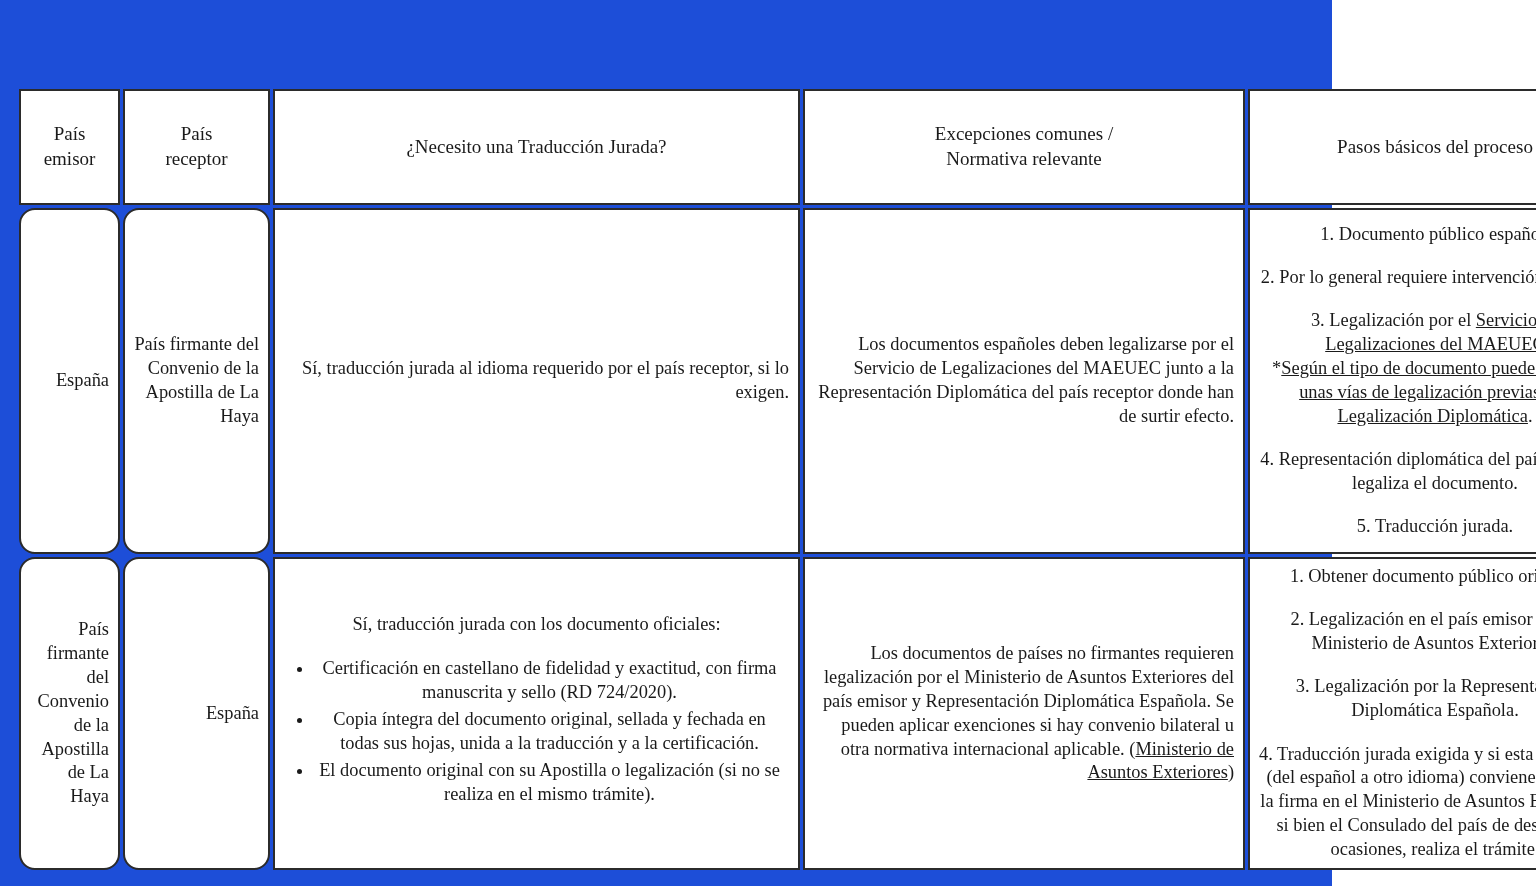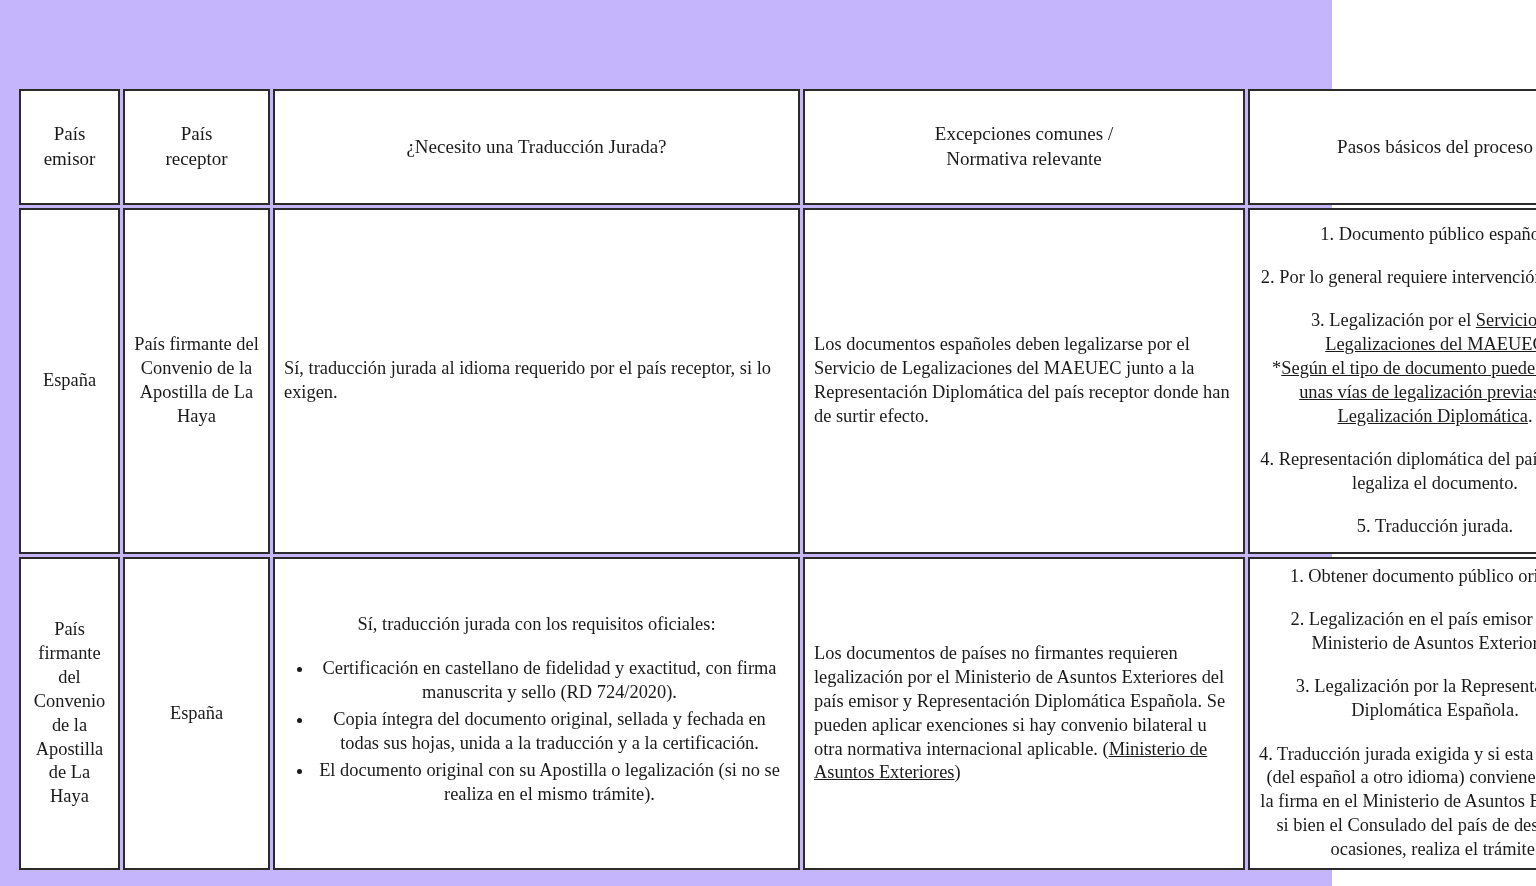--- a/index.html
+++ b/index.html
@@ -13,21 +13,21 @@
     height: 886px;
     font-family: "Liberation Serif", "DejaVu Serif", serif;
     color: #1a1a1a;
     overflow: hidden;
   }
 
   .page {
     position: relative;
     width: 1332px;
     height: 886px;
-    background: #c4b5fd;
+    background: #1d4ed8;
   }
 
   
   .doc-table {
     position: absolute;
     left: 16px;
     top: 86px;
     width: 1504px;
     border-collapse: separate;
     border-spacing: 3px;
@@ -56,22 +56,22 @@
     text-align: center;
     height: 100px;
     font-size: 19px;
     line-height: 1.30;
   }
 
   
   .row-1 td { height: 330px; }
   .row-2 td { height: 290px; }
 
-  .c-center { text-align: left; }
-  .c-narrow { text-align: center; line-height: 1.34; }
+  .c-center { text-align: right; }
+  .c-narrow { text-align: right; line-height: 1.34; border-radius: 16px; }
 
   
   .steps { text-align: center; }
   .steps .step {
     margin: 0 0 1.05em 0;
   }
   .steps .step:last-child { margin-bottom: 0; }
 
   .u { text-decoration: underline; }
 
@@ -125,21 +125,21 @@
           <div class="step">4. Representación diplomática del país receptor legaliza el documento.</div>
           <div class="step">5. Traducción jurada.</div>
         </div>
       </td>
     </tr>
 
     <tr class="row-2">
       <td class="col-1 c-narrow"><span>País firmante del Convenio de la Apostilla de La Haya</span></td>
       <td class="col-2 c-narrow"><span>España</span></td>
       <td class="col-3">
-        <div class="intro-line">Sí, traducción jurada con los requisitos oficiales:</div>
+        <div class="intro-line">Sí, traducción jurada con los documento oficiales:</div>
         <ul class="req-list">
           <li>Certificación en castellano de fidelidad y exactitud, con firma manuscrita y sello (RD 724/2020).</li>
           <li>Copia íntegra del documento original, sellada y fechada en todas sus hojas, unida a la traducción y a la certificación.</li>
           <li>El documento original con su Apostilla o legalización (si no se realiza en el mismo trámite).</li>
         </ul>
       </td>
       <td class="col-4 c-center">
         <span>Los documentos de países no firmantes requieren legalización por el Ministerio de Asuntos Exteriores del país emisor y Representación Diplomática Española. Se pueden aplicar exenciones si hay convenio bilateral u otra normativa internacional aplicable. (</span><a class="u" href="#" style="color:inherit;text-decoration:underline;">Ministerio de Asuntos Exteriores</a><span>)</span>
       </td>
       <td class="col-5">

